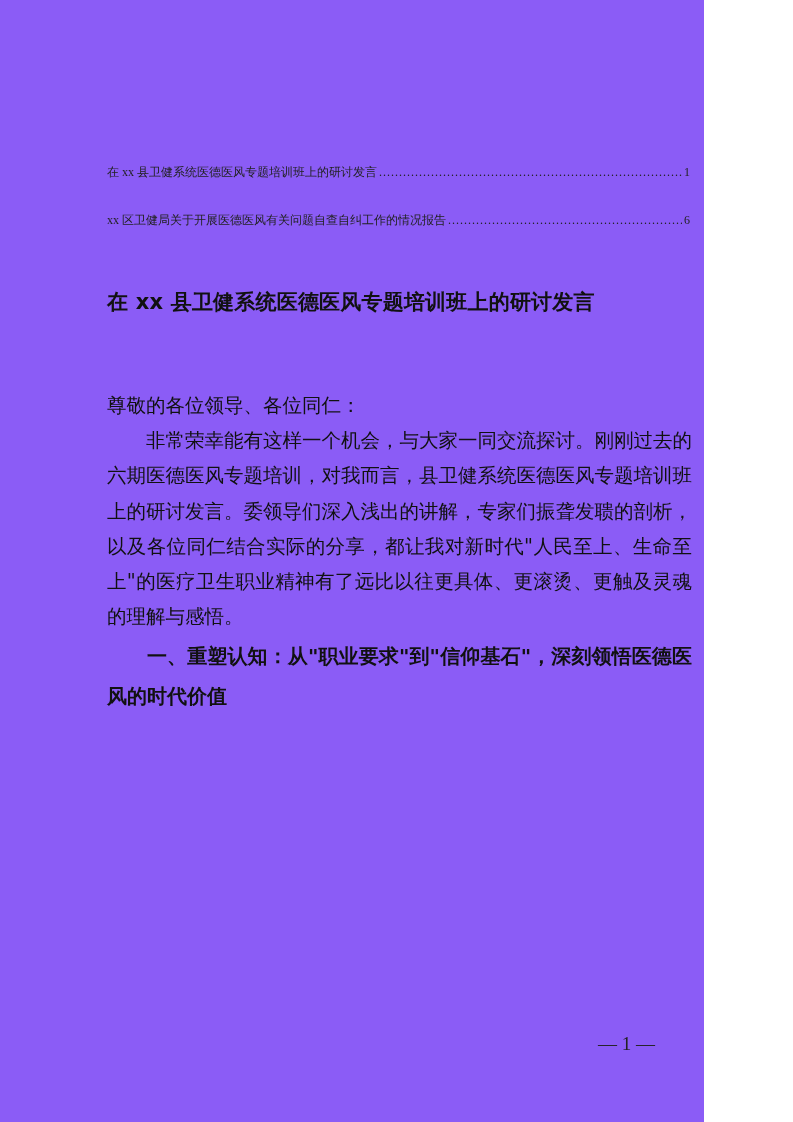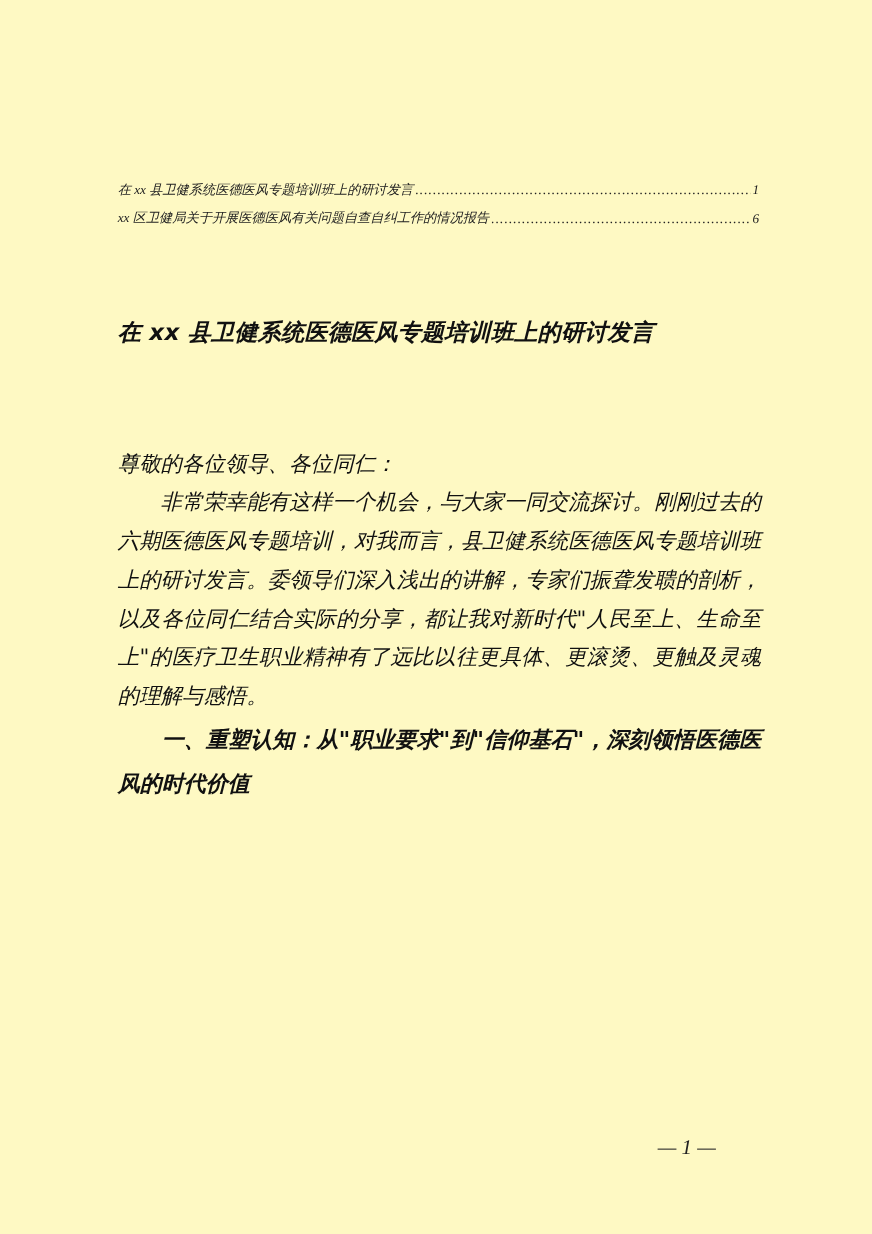--- a/index.html
+++ b/index.html
@@ -1,29 +1,29 @@
 <!DOCTYPE html>
 <html><head>
 <meta charset="utf-8">
 <style>
   html, body { margin: 0; padding: 0; background: #ffffff; }
   body { width: 793px; height: 1122px; position: relative; overflow: hidden;
          font-family: "DejaVu Serif", "Liberation Serif", serif; color: #111; }
-  .page { position: absolute; left: 0; top: 0; width: 793px; height: 1122px; background: #fef9c3; font-style: italic; }
+  .page { position: absolute; left: 0; top: 0; width: 704px; height: 1122px; background: #8b5cf6; }
   .toc { position: absolute; left: 107px; width: 583px; font-size: 12px; display: flex; align-items: baseline;
          font-family: "Liberation Serif", "DejaVu Serif", serif; color: #222; }
   .toc .t { white-space: nowrap; }
   .toc .dots { flex: 1; overflow: hidden; white-space: nowrap; margin: 0 2px; letter-spacing: 1px; }
   .toc .dots::before { content: "................................................................................................................................................................................................................................"; }
   .toc .pg { white-space: nowrap; }
   .toc1 { top: 164px; }
-  .toc2 { top: 190px; align-items: flex-end; }
+  .toc2 { top: 212px; }
   .title { position: absolute; left: 107px; top: 288px; font-size: 21px; font-weight: bold;
            font-family: "DejaVu Sans", "Liberation Sans", sans-serif; letter-spacing: 0.2px; white-space: nowrap; }
-  .body { position: absolute; left: 107px; top: 404px; width: 585px; font-size: 19.5px; line-height: 35.2px;
+  .body { position: absolute; left: 107px; top: 388px; width: 585px; font-size: 19.5px; line-height: 35.2px;
           font-family: "DejaVu Serif", "Liberation Serif", serif; text-align: justify; text-justify: inter-character; }
   .body p { margin: 0; }
   .indent { text-indent: 2em; }
   .h1 { font-family: "DejaVu Sans", "Liberation Sans", sans-serif; font-weight: bold; font-size: 20px; line-height: 40px; margin-top: 2px !important; }
   .pagenum { position: absolute; left: 598px; top: 1033px; font-size: 19px; font-family: "Liberation Serif", "DejaVu Serif", serif; color: #222; white-space: nowrap; }
 </style>
 </head>
 <body>
 
 <div class="page">

